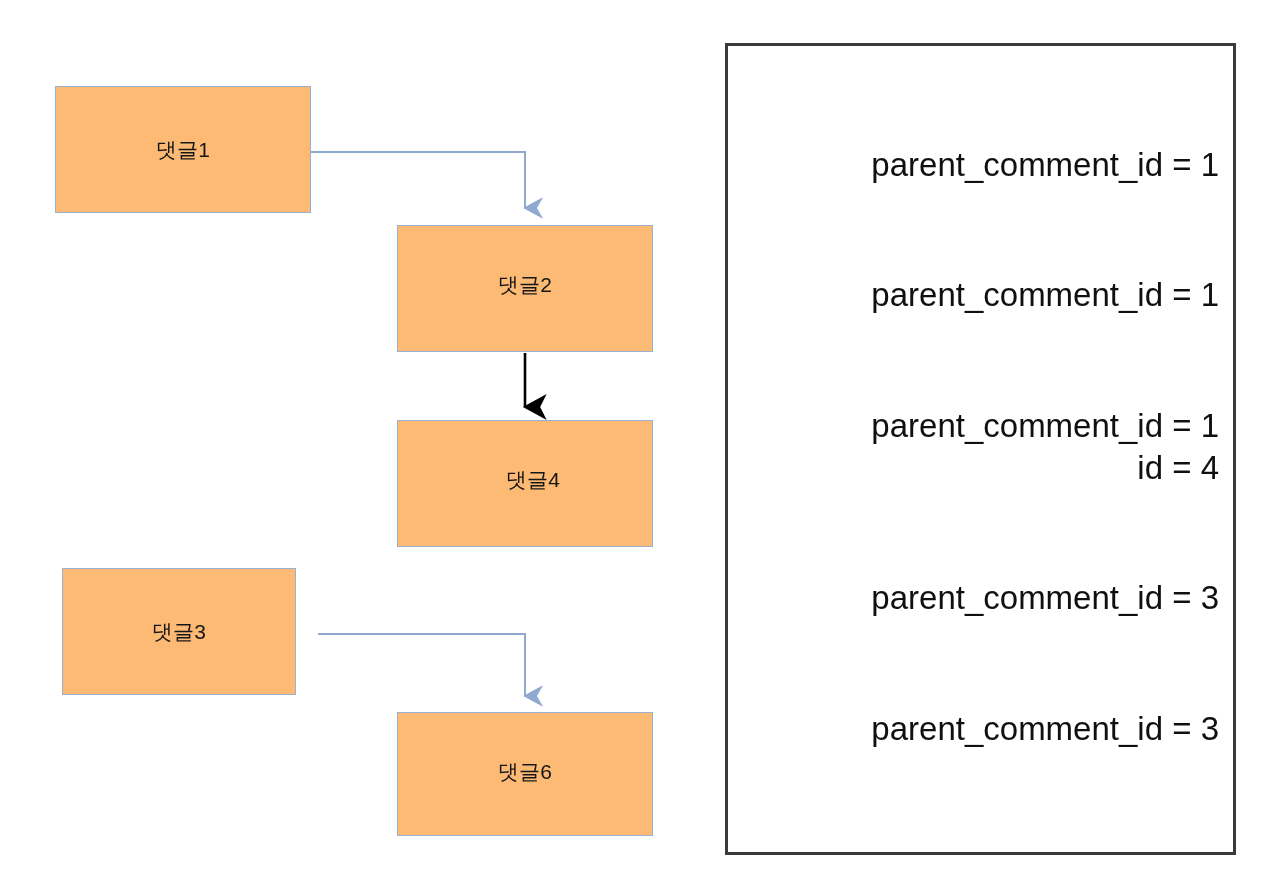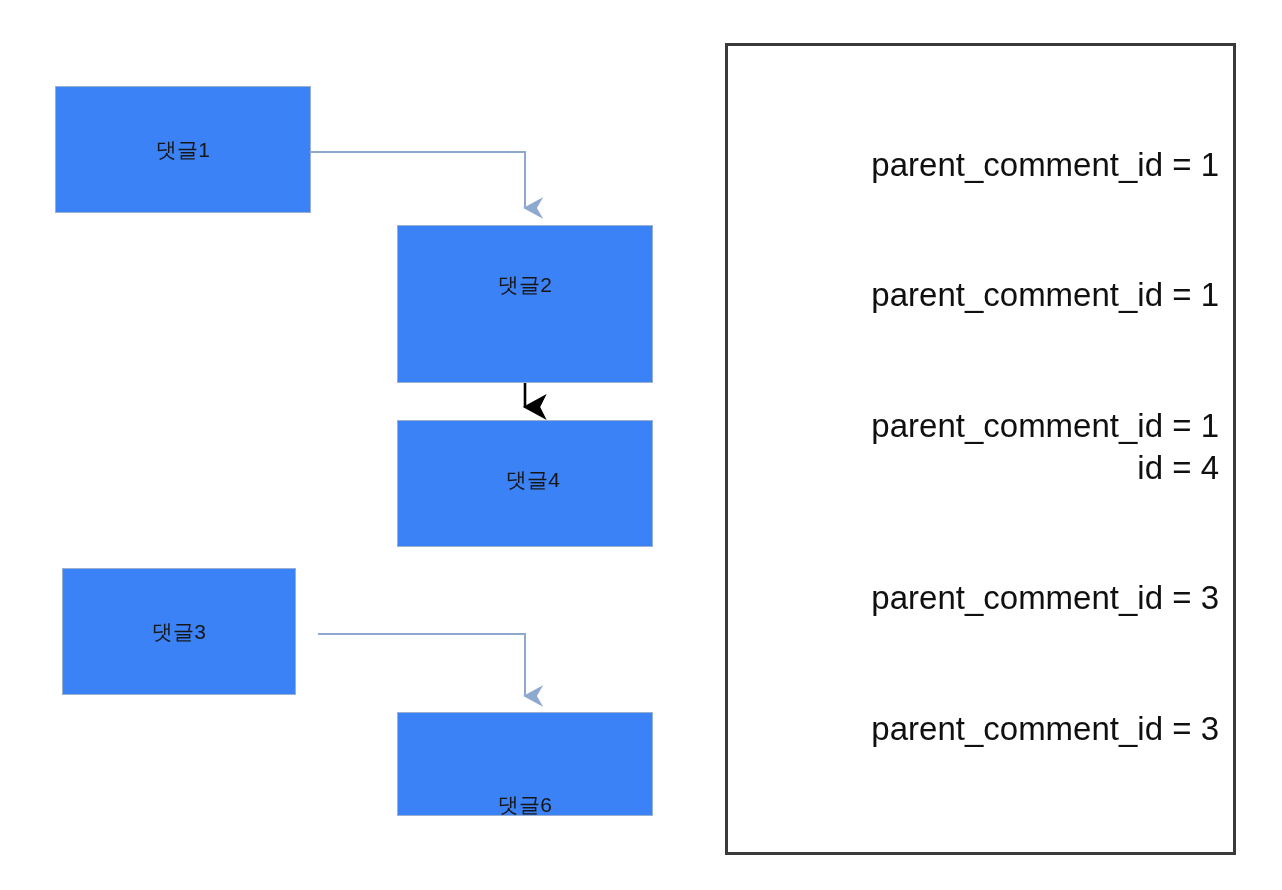--- a/index.html
+++ b/index.html
@@ -13,21 +13,21 @@
     width: 1282px;
     height: 890px;
     background: #ffffff;
     overflow: hidden;
     font-family: "Liberation Sans", "DejaVu Sans", sans-serif;
   }
   
   .node {
     position: absolute;
     box-sizing: border-box;
-    background: #3b82f6;
+    background: #fdba74;
     border: 1px solid #9ab0d0;
     display: flex;
     justify-content: center;
     color: #161616;
     font-size: 21px;
     line-height: 1;
     letter-spacing: 0.2px;
   }
   .node .node-label {
     display: block;
@@ -94,33 +94,33 @@
 
     <path d="M 525 353 L 525 407" fill="none" stroke="#000000" stroke-width="2.6" marker-end="url(#arrow-black)"></path>
 
     <path d="M 318 634 L 525 634 L 525 696" fill="none" stroke="#8fa9ce" stroke-width="2" marker-end="url(#arrow-blue)"></path>
   </svg>
 
   <div class="node label-middle" style="left:55px; top:86px; width:256px; height:127px;">
     <span class="node-label">댓글1</span>
   </div>
 
-  <div class="node label-upper" style="left:397px; top:225px; width:256px; height:158px;">
+  <div class="node label-upper" style="left:397px; top:225px; width:256px; height:127px;">
     <span class="node-label">댓글2</span>
   </div>
 
   <div class="node label-upper" style="left:397px; top:420px; width:256px; height:127px;padding-left:16px;">
     <span class="node-label">댓글4</span>
   </div>
 
   <div class="node label-middle" style="left:62px; top:568px; width:234px; height:127px;">
     <span class="node-label">댓글3</span>
   </div>
 
-  <div class="node label-upper" style="left:397px; top:712px; width:256px; height:104px;align-items:flex-end;">
+  <div class="node label-upper" style="left:397px; top:712px; width:256px; height:124px;">
     <span class="node-label">댓글6</span>
   </div>
 
   <div id="records-panel">
 
     <div class="record">
       <span class="record-line">parent_comment_id = 1</span>
     </div>
 
     <div class="record">

